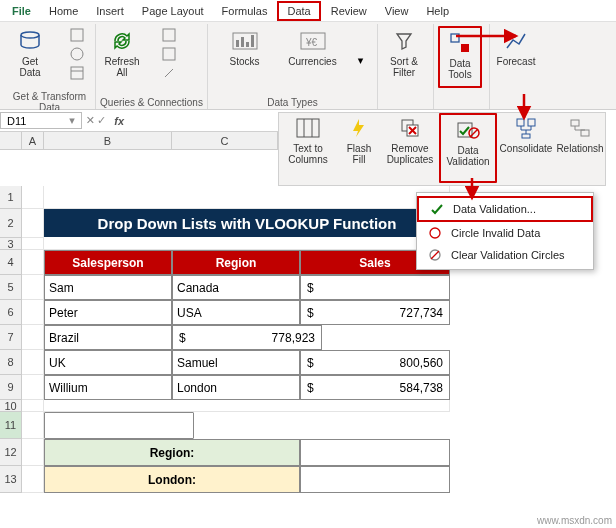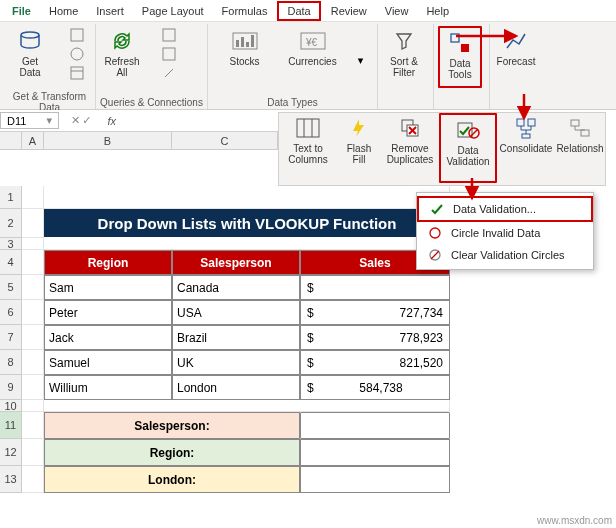--- a/index.html
+++ b/index.html
@@ -28,24 +28,24 @@
 .ribbon2 { position: absolute; top: 112px; left: 278px; height: 74px; display: flex; background: #f3f2f1; border: 1px solid #d0d0d0; z-index: 5; }
 .ribbon2 .big-btn { width: 58px; height: 70px; }
 
 
 .popup { position: absolute; top: 192px; right: 22px; width: 178px; background: #fff; border: 1px solid #bcbcbc; box-shadow: 2px 2px 6px rgba(0,0,0,.25); z-index: 20; padding: 3px 0;}
 .popup-item { display: flex; align-items: center; gap: 8px; padding: 3px 10px; cursor: pointer; font-size: 11px; color: #222; }
 .popup-item.boxed { border: 2px solid #d00000; }
 .popup-ico { width: 16px; height: 16px; display:flex;align-items:center;justify-content:center; }
 
 
-.formula-row { display: flex; align-items: center; height: 22px; border-bottom: 1px solid #d0d0d0; background: #fff; gap: 8px; }
+.formula-row { display: flex; align-items: center; height: 22px; border-bottom: 1px solid #d0d0d0; background: #fff; }
 .name-box { width: 88px; border: 1px solid #bcbcbc; padding: 1px 6px; background: #fff; font-size: 11px; display:flex;align-items:center;justify-content:space-between;}
 .fx-btns { display: flex; gap: 2px; padding: 0 4px; color: #888; }
-.fx-label { font-style: italic; color: #555; padding: 0 4px; }
+.fx-label { font-style: italic; color: #555; padding: 0 4px; font-weight: bold; }
 .formula-input { flex: 1; border: none; outline: none; font-size: 11px; padding: 1px 4px; }
 
 
 .grid { position: relative; }
 .col-headers { display: flex; height: 18px; background: #f0f0f0; border-bottom: 1px solid #ccc; }
 .corner { width: 22px; border-right: 1px solid #ccc; background: #f0f0f0; }
 .col-h { border-right: 1px solid #ccc; text-align: center; font-size: 11px; color: #444; display:flex;align-items:center;justify-content:center; background:#f0f0f0; }
 .row { display: flex; height: 23px; }
 .row-h { width: 22px; border-right: 1px solid #ccc; border-bottom: 1px solid #ccc; background: #f0f0f0; display:flex;align-items:center;justify-content:center; font-size: 11px; color: #444; }
 .cell { border-right: 1px solid #e4e4e4; border-bottom: 1px solid #e4e4e4; padding: 0 4px; display:flex;align-items:center; font-size: 12px; }
@@ -361,22 +361,22 @@
   </div>
   <div class="row" style="height:12px">
       <div class="row-h">3</div>
       <div class="cell wA"></div>
       <div class="cell" style="width:406px"></div>
     </div>
 
   <div class="row" style="height:25px">
       <div class="row-h">4</div>
       <div class="cell wA"></div>
+    <div class="cell tbl-head wB">Salesperson</div>
     <div class="cell tbl-head wC">Region</div>
-    <div class="cell tbl-head wB">Salesperson</div>
     <div class="cell tbl-head wD">Sales</div>
   </div>
 
   <div id="data-rows">
       <div class="row" style="height: 25px;">
         <div class="row-h">5</div>
         <div class="cell wA"></div>
         <div class="cell tbl-cell wB">Sam</div>
         <div class="cell tbl-cell wC">Canada</div>
         <div class="cell tbl-cell wD" style="padding:0">
@@ -389,59 +389,57 @@
         <div class="cell tbl-cell wB">Peter</div>
         <div class="cell tbl-cell wC">USA</div>
         <div class="cell tbl-cell wD" style="padding:0">
           <span style="width:18px;padding-left:6px">$</span>
           <span style="flex:1;text-align:right;padding-right:6px">727,734</span>
         </div>
       </div>
       <div class="row" style="height: 25px;">
         <div class="row-h">7</div>
         <div class="cell wA"></div>
-        <div class="cell tbl-cell wB">Jack</div>
         <div class="cell tbl-cell wC">Brazil</div>
         <div class="cell tbl-cell wD" style="padding:0">
           <span style="width:18px;padding-left:6px">$</span>
           <span style="flex:1;text-align:right;padding-right:6px">778,923</span>
         </div>
       </div>
       <div class="row" style="height: 25px;">
         <div class="row-h">8</div>
         <div class="cell wA"></div>
+        <div class="cell tbl-cell wC">UK</div>
         <div class="cell tbl-cell wB">Samuel</div>
-        <div class="cell tbl-cell wC">UK</div>
         <div class="cell tbl-cell wD" style="padding:0">
           <span style="width:18px;padding-left:6px">$</span>
-          <span style="flex:1;text-align:right;padding-right:6px">821,520</span>
+          <span style="flex:1;text-align:right;padding-right:6px">800,560</span>
         </div>
       </div>
       <div class="row" style="height: 25px;">
         <div class="row-h">9</div>
         <div class="cell wA"></div>
         <div class="cell tbl-cell wB">Willium</div>
         <div class="cell tbl-cell wC">London</div>
         <div class="cell tbl-cell wD" style="padding:0">
           <span style="width:18px;padding-left:6px">$</span>
-          <span style="flex:1;text-align:center;padding-right:6px">584,738</span>
+          <span style="flex:1;text-align:right;padding-right:6px">584,738</span>
         </div>
       </div>
     </div>
 
   <div class="row" style="height:12px">
       <div class="row-h">10</div>
       <div class="cell wA"></div>
       <div class="cell" style="width:406px"></div>
     </div>
 
   <div class="row" style="height:27px">
       <div class="row-h" style="background:#d2e8d4">11</div>
       <div class="cell wA"></div>
-    <div class="cell lookup-lbl" style="width:256px">Salesperson:</div>
     <div class="cell lookup-val red-box wD"></div>
   </div>
   <div class="row" style="height:27px">
       <div class="row-h">12</div>
       <div class="cell wA"></div>
     <div class="cell lookup-lbl g" style="width:256px">Region:</div>
     <div class="cell lookup-val wD"></div>
   </div>
   <div class="row" style="height:27px">
       <div class="row-h">13</div>

